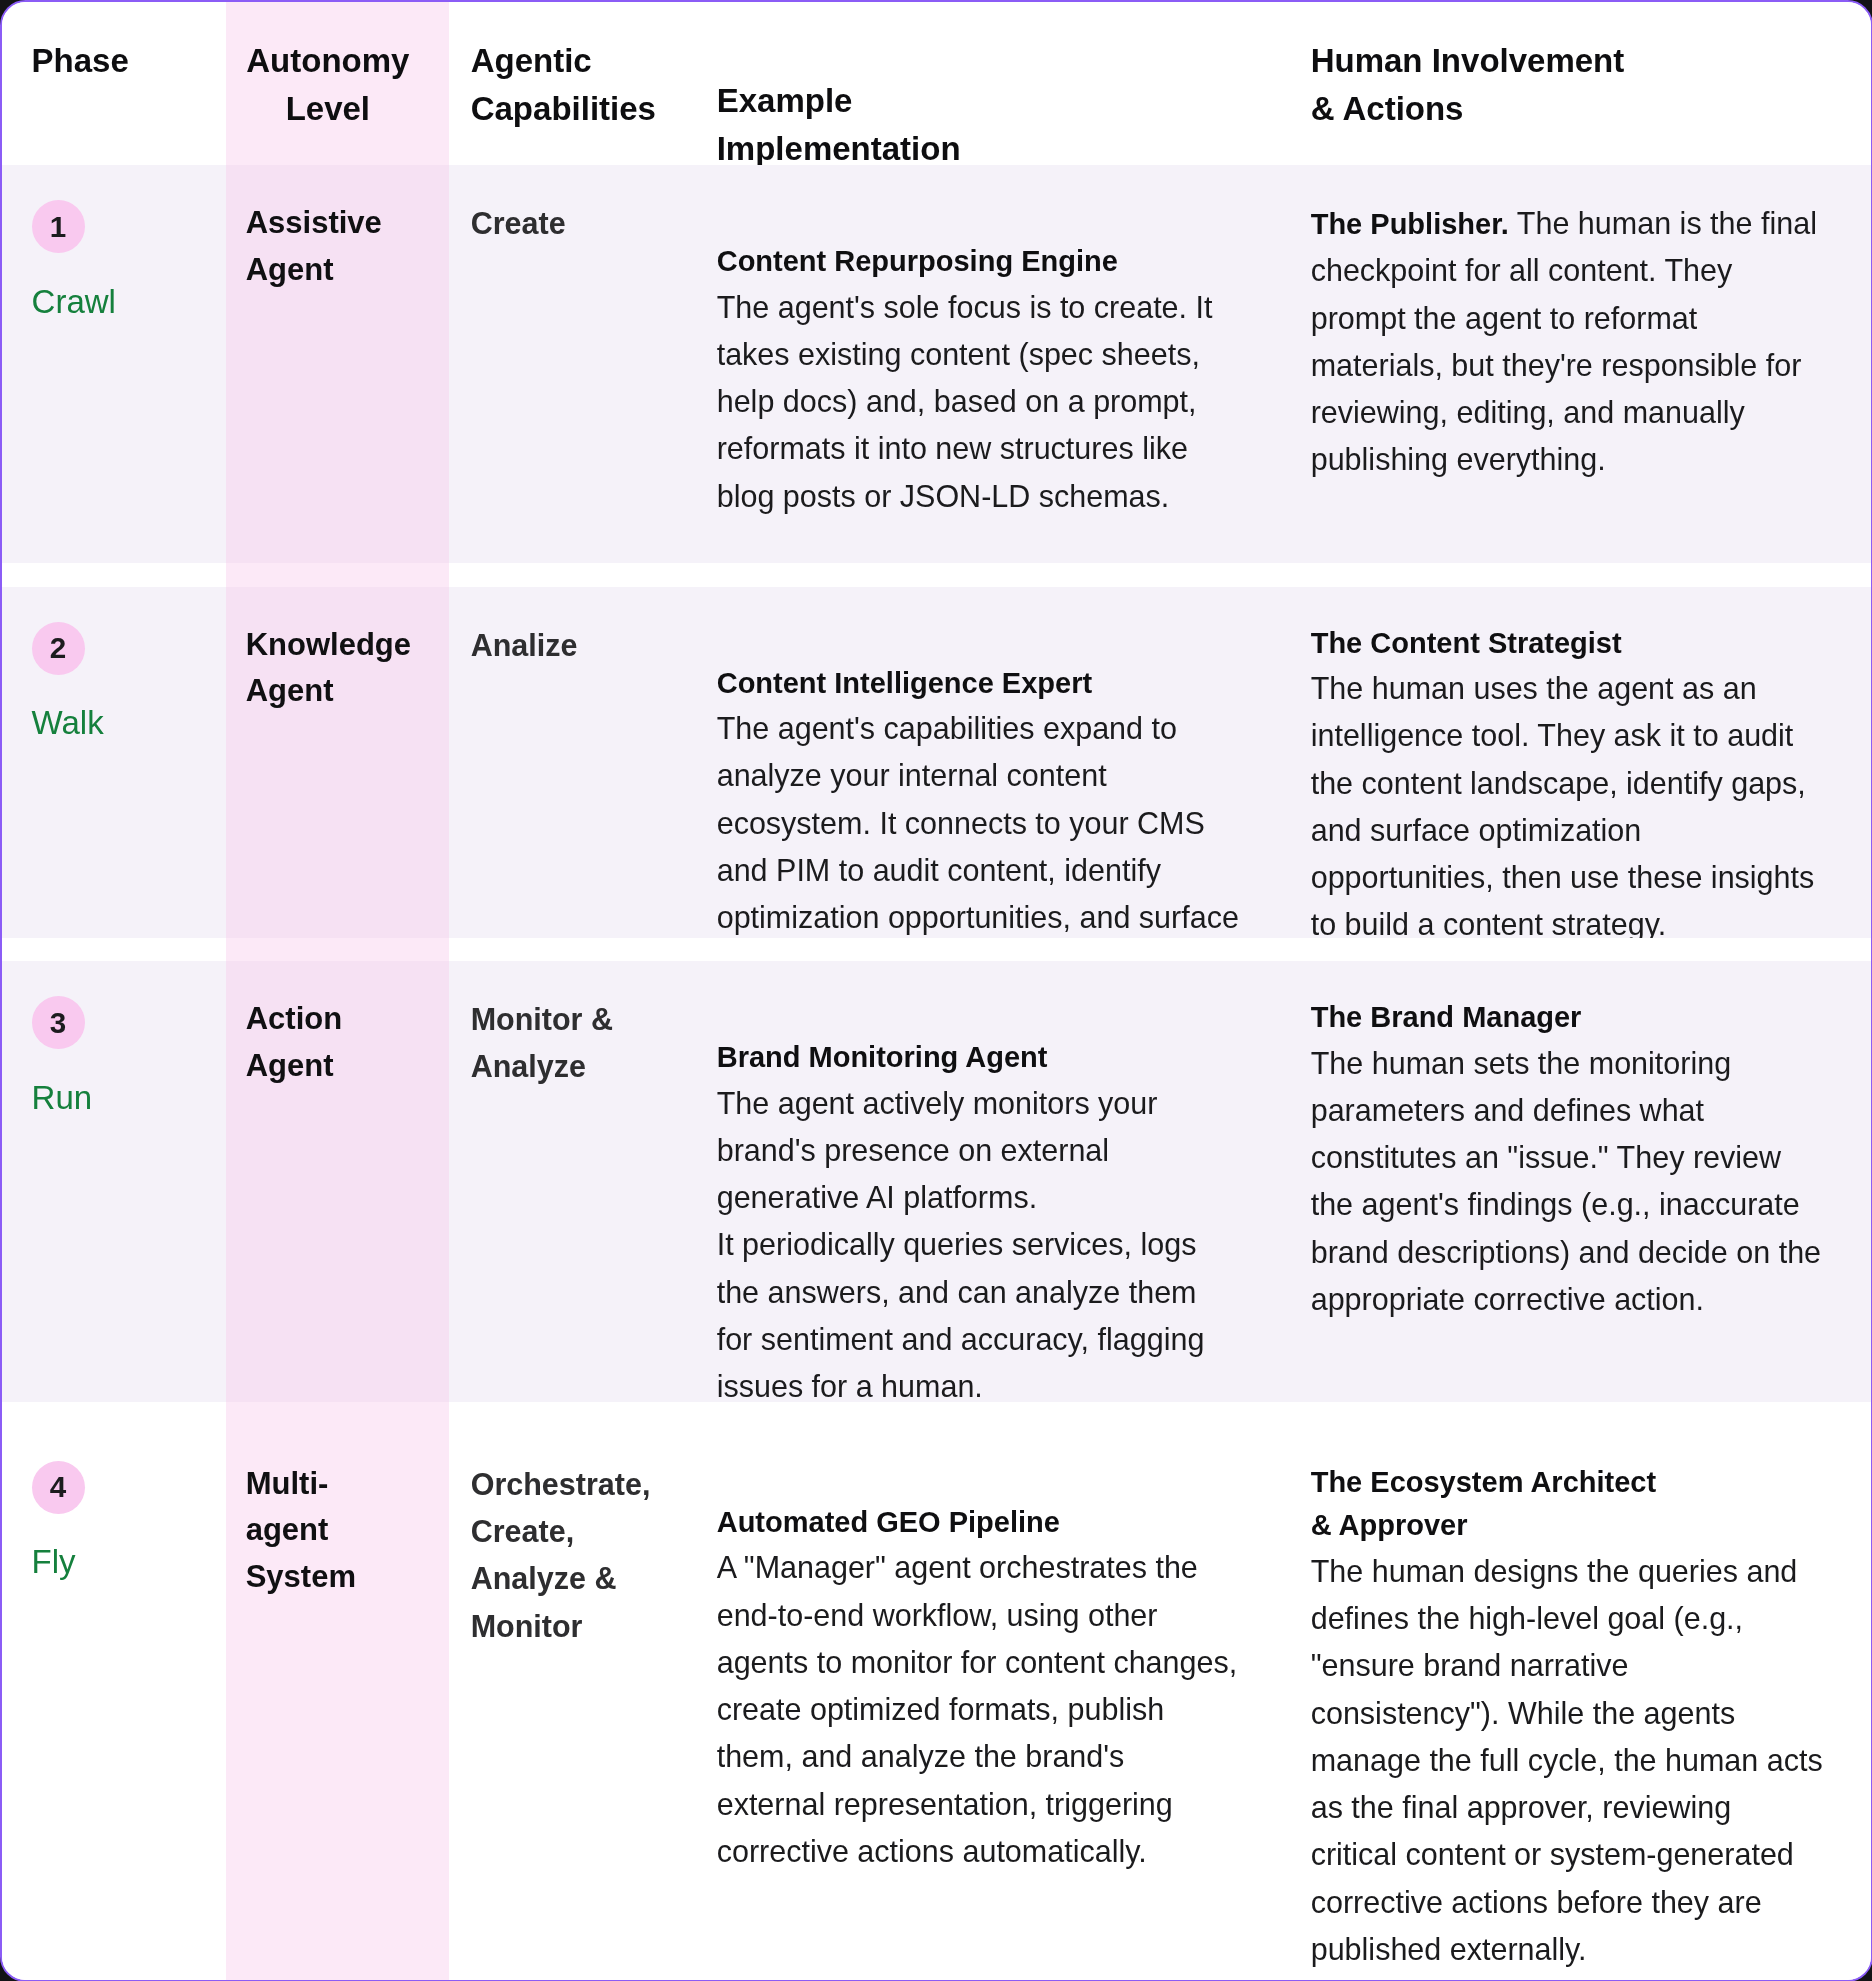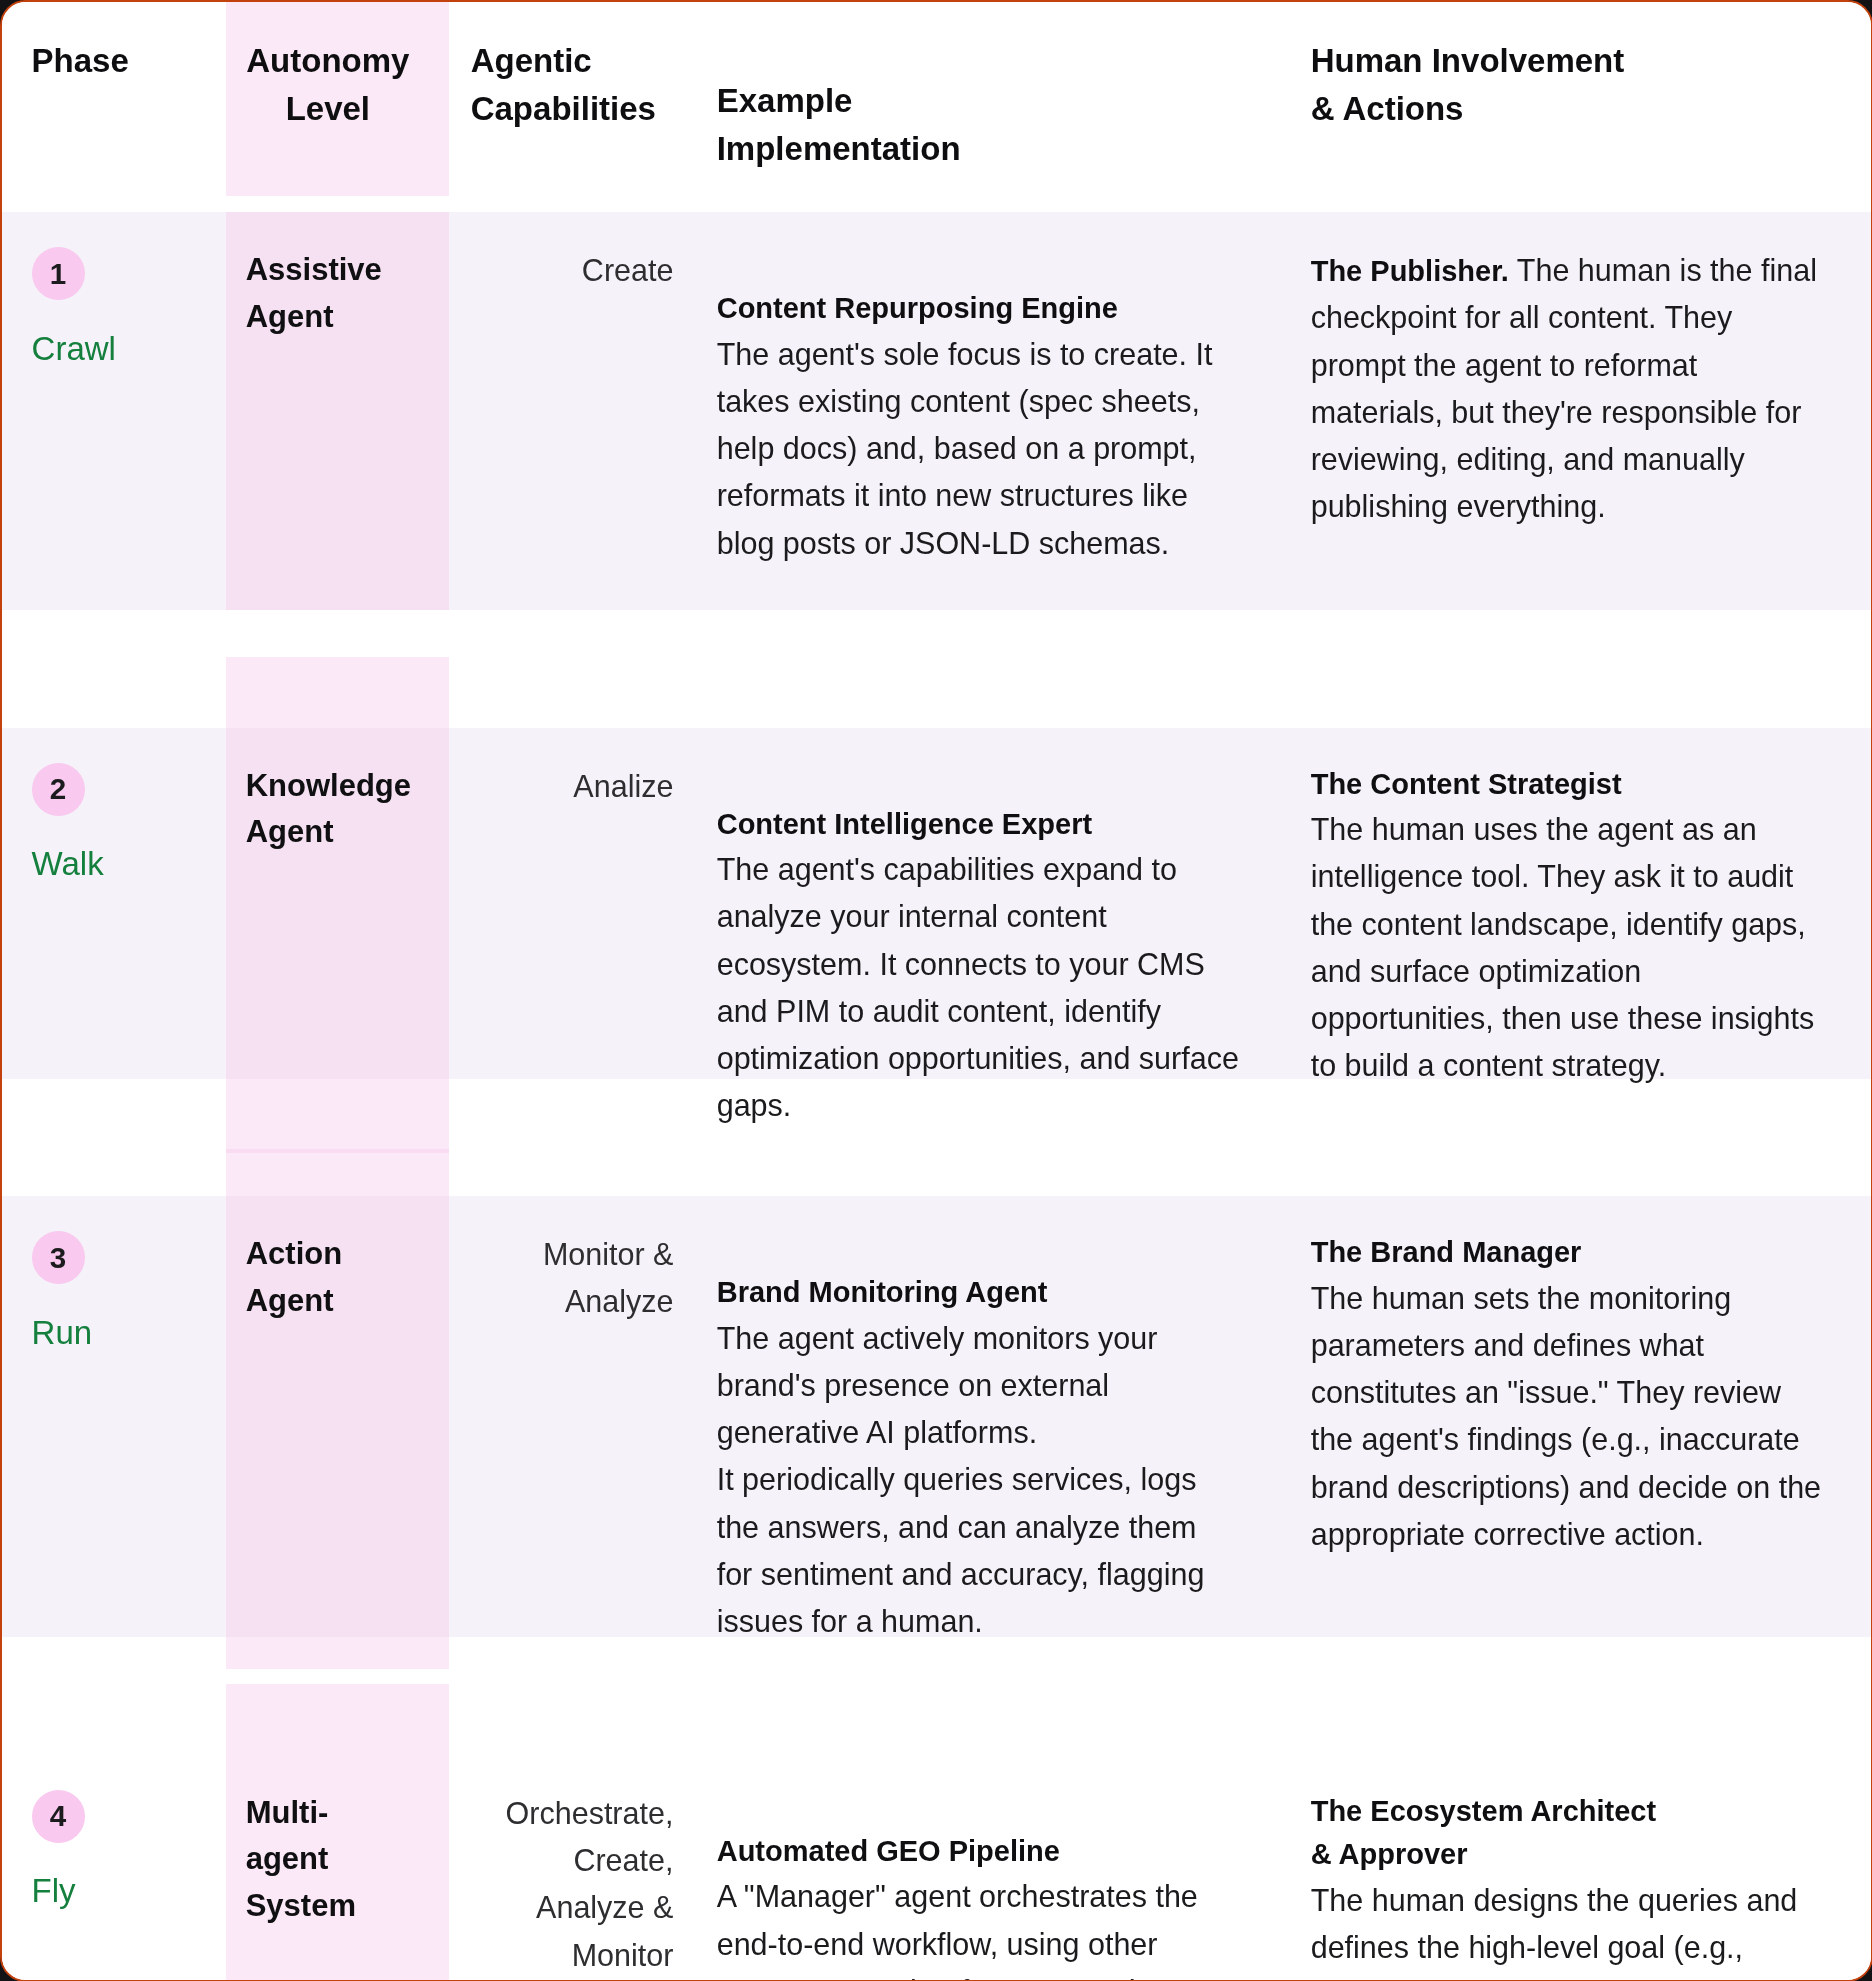--- a/index.html
+++ b/index.html
@@ -8,26 +8,25 @@
     background: #131316;
     font-family: "Liberation Sans", "DejaVu Sans", sans-serif;
   }
 
   .card {
     position: relative;
     width: 1873px;
     height: 1982px;
     box-sizing: border-box;
     background: #ffffff;
-    border: 2px solid #c2410c;
+    border: 2px solid #8b5cf6;
     border-radius: 25.6px;
     overflow: hidden;
     display: flex;
     flex-direction: column;
-    gap: 47px;
   }
 
   .band {
     display: grid;
     grid-template-columns: 224px 223px 248px 594px 1fr;
     flex: 0 0 auto;
   }
 
   .band.header   { height: 163px; background: #ffffff; }
   .band.row      { background: #f5f2f9; }
@@ -79,25 +78,24 @@
 
   .autonomy-label {
     font-size: 31px;
     font-weight: 700;
     line-height: 1.5;
     color: #101012;
   }
 
   .cap-label {
     font-size: 30.5px;
-    font-weight: 400;
+    font-weight: 700;
     line-height: 1.55;
     color: #2e2e30;
     white-space: pre-line;
-    text-align: right;
   }
 
   .block-title {
     font-size: 29px;
     font-weight: 700;
     line-height: 1.5;
     color: #0f0f11;
     white-space: pre-line;
   }
   .body-text {

